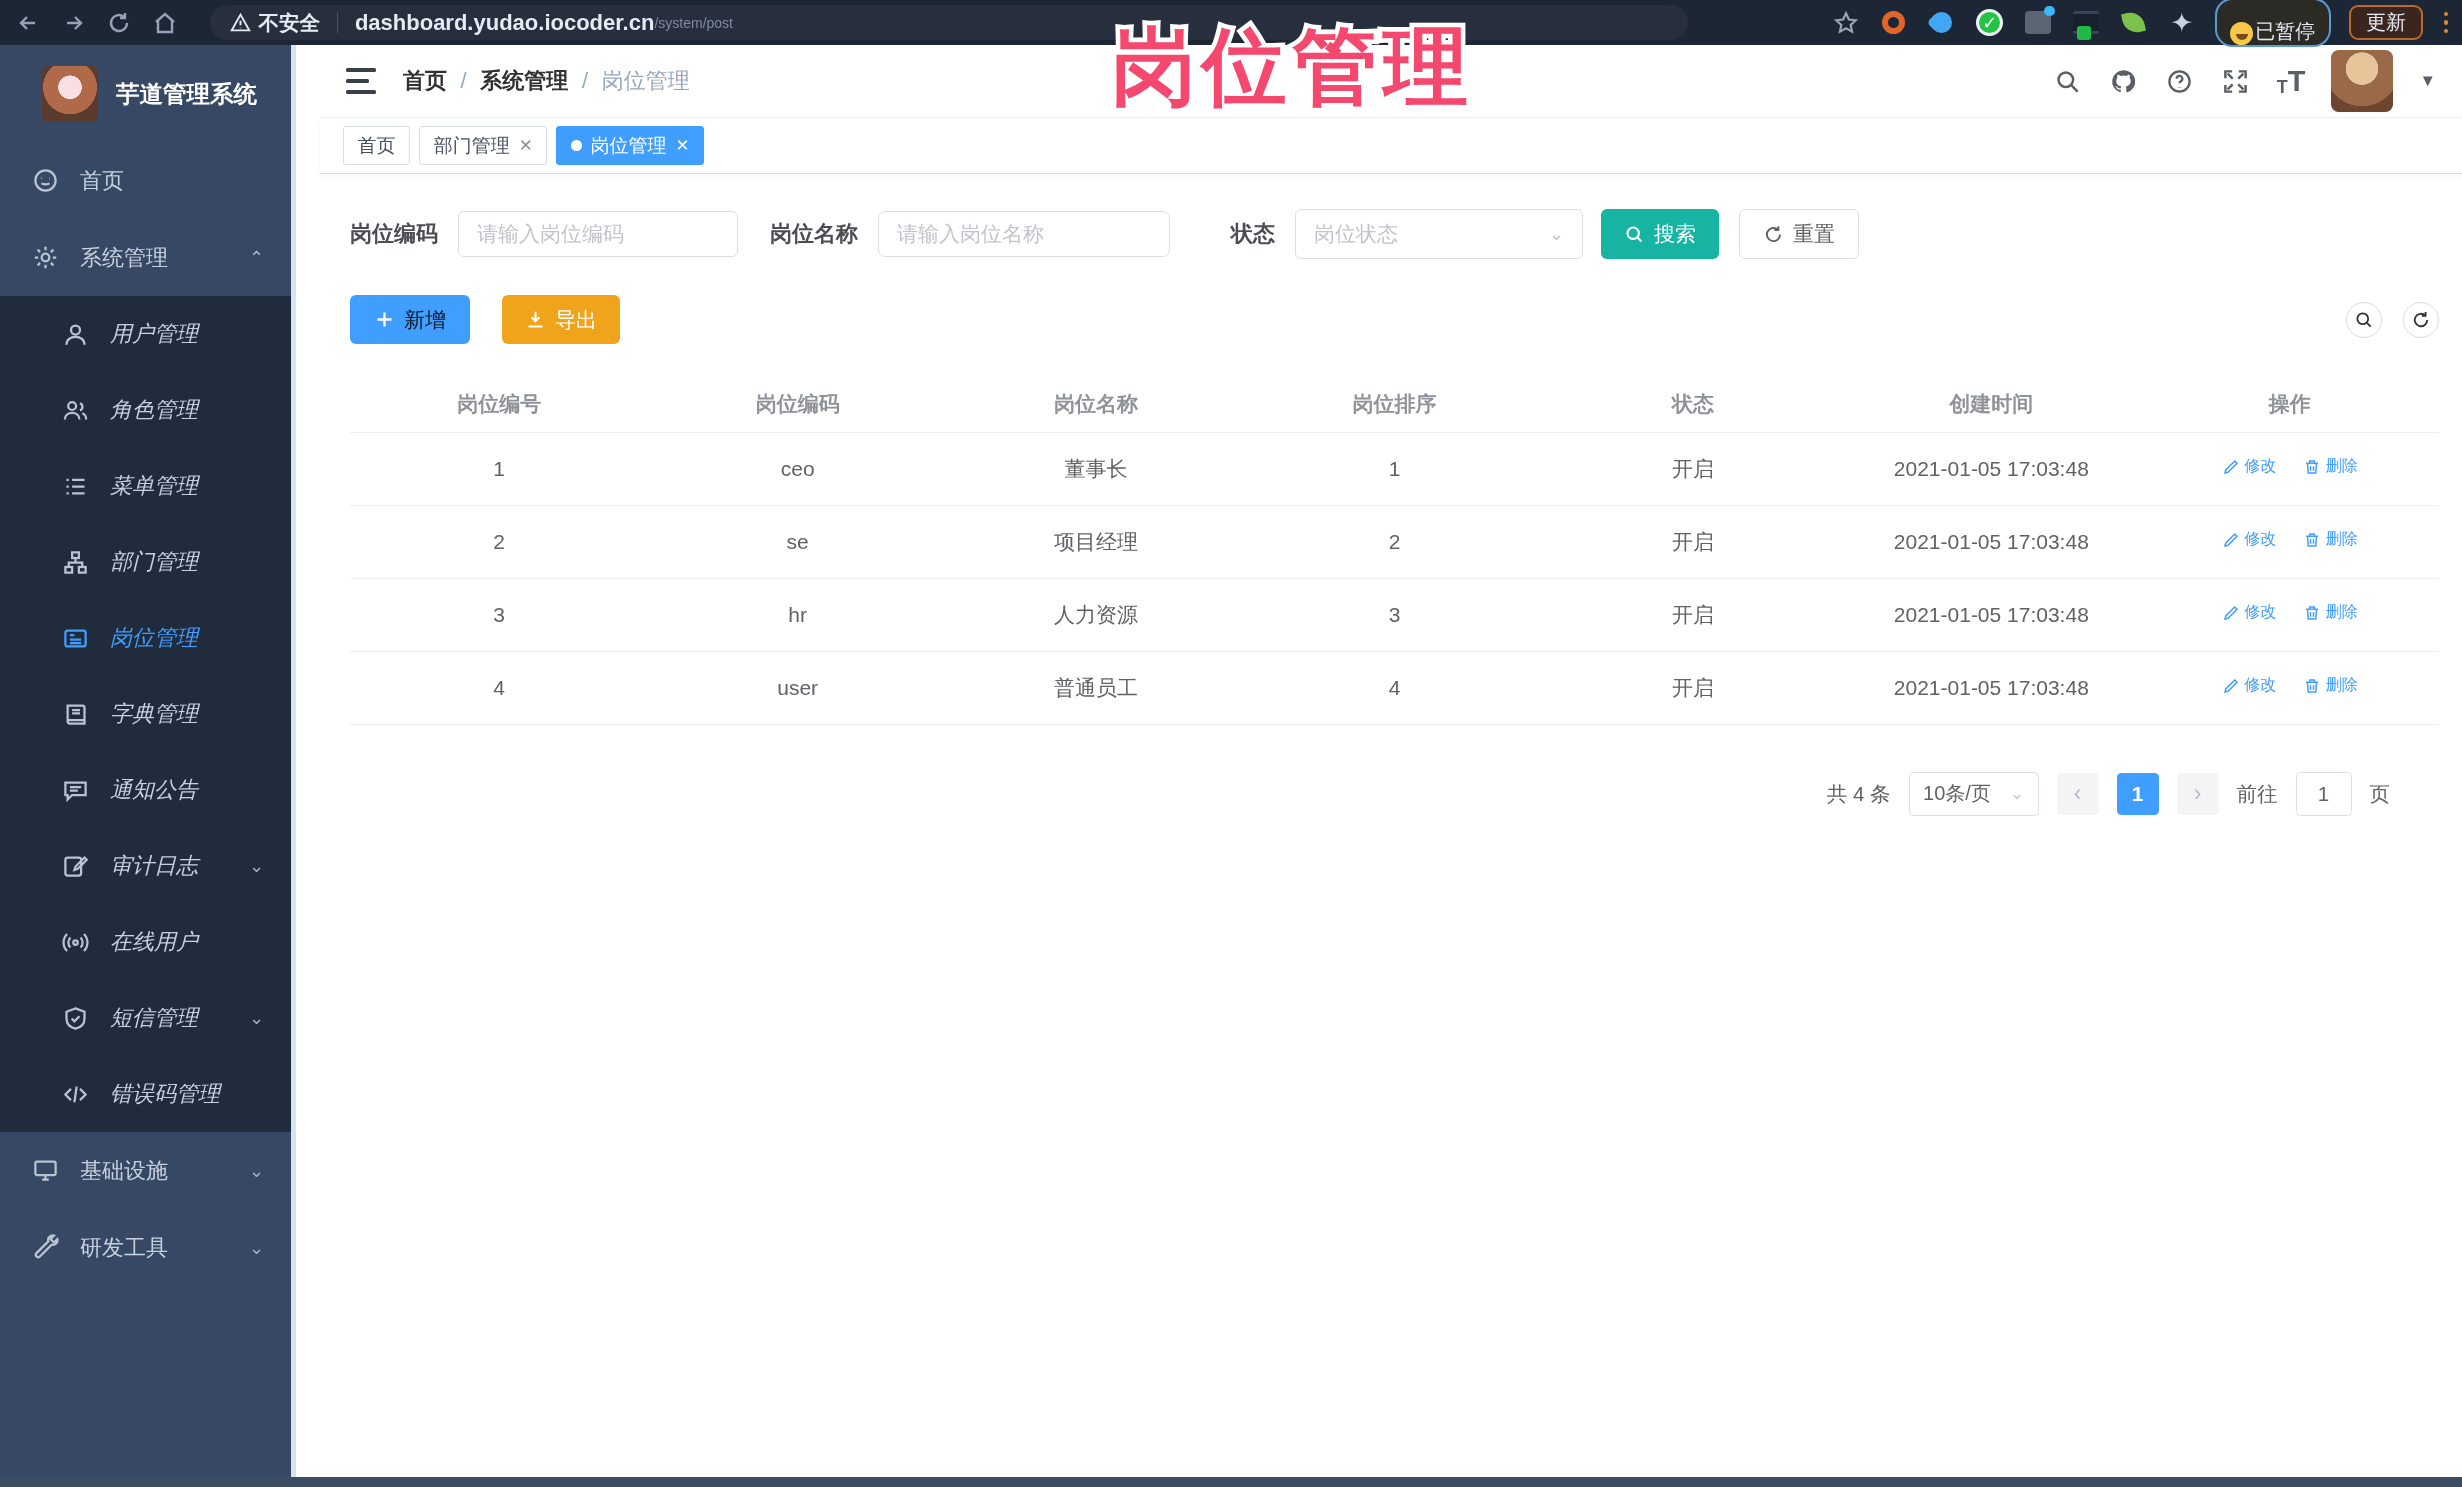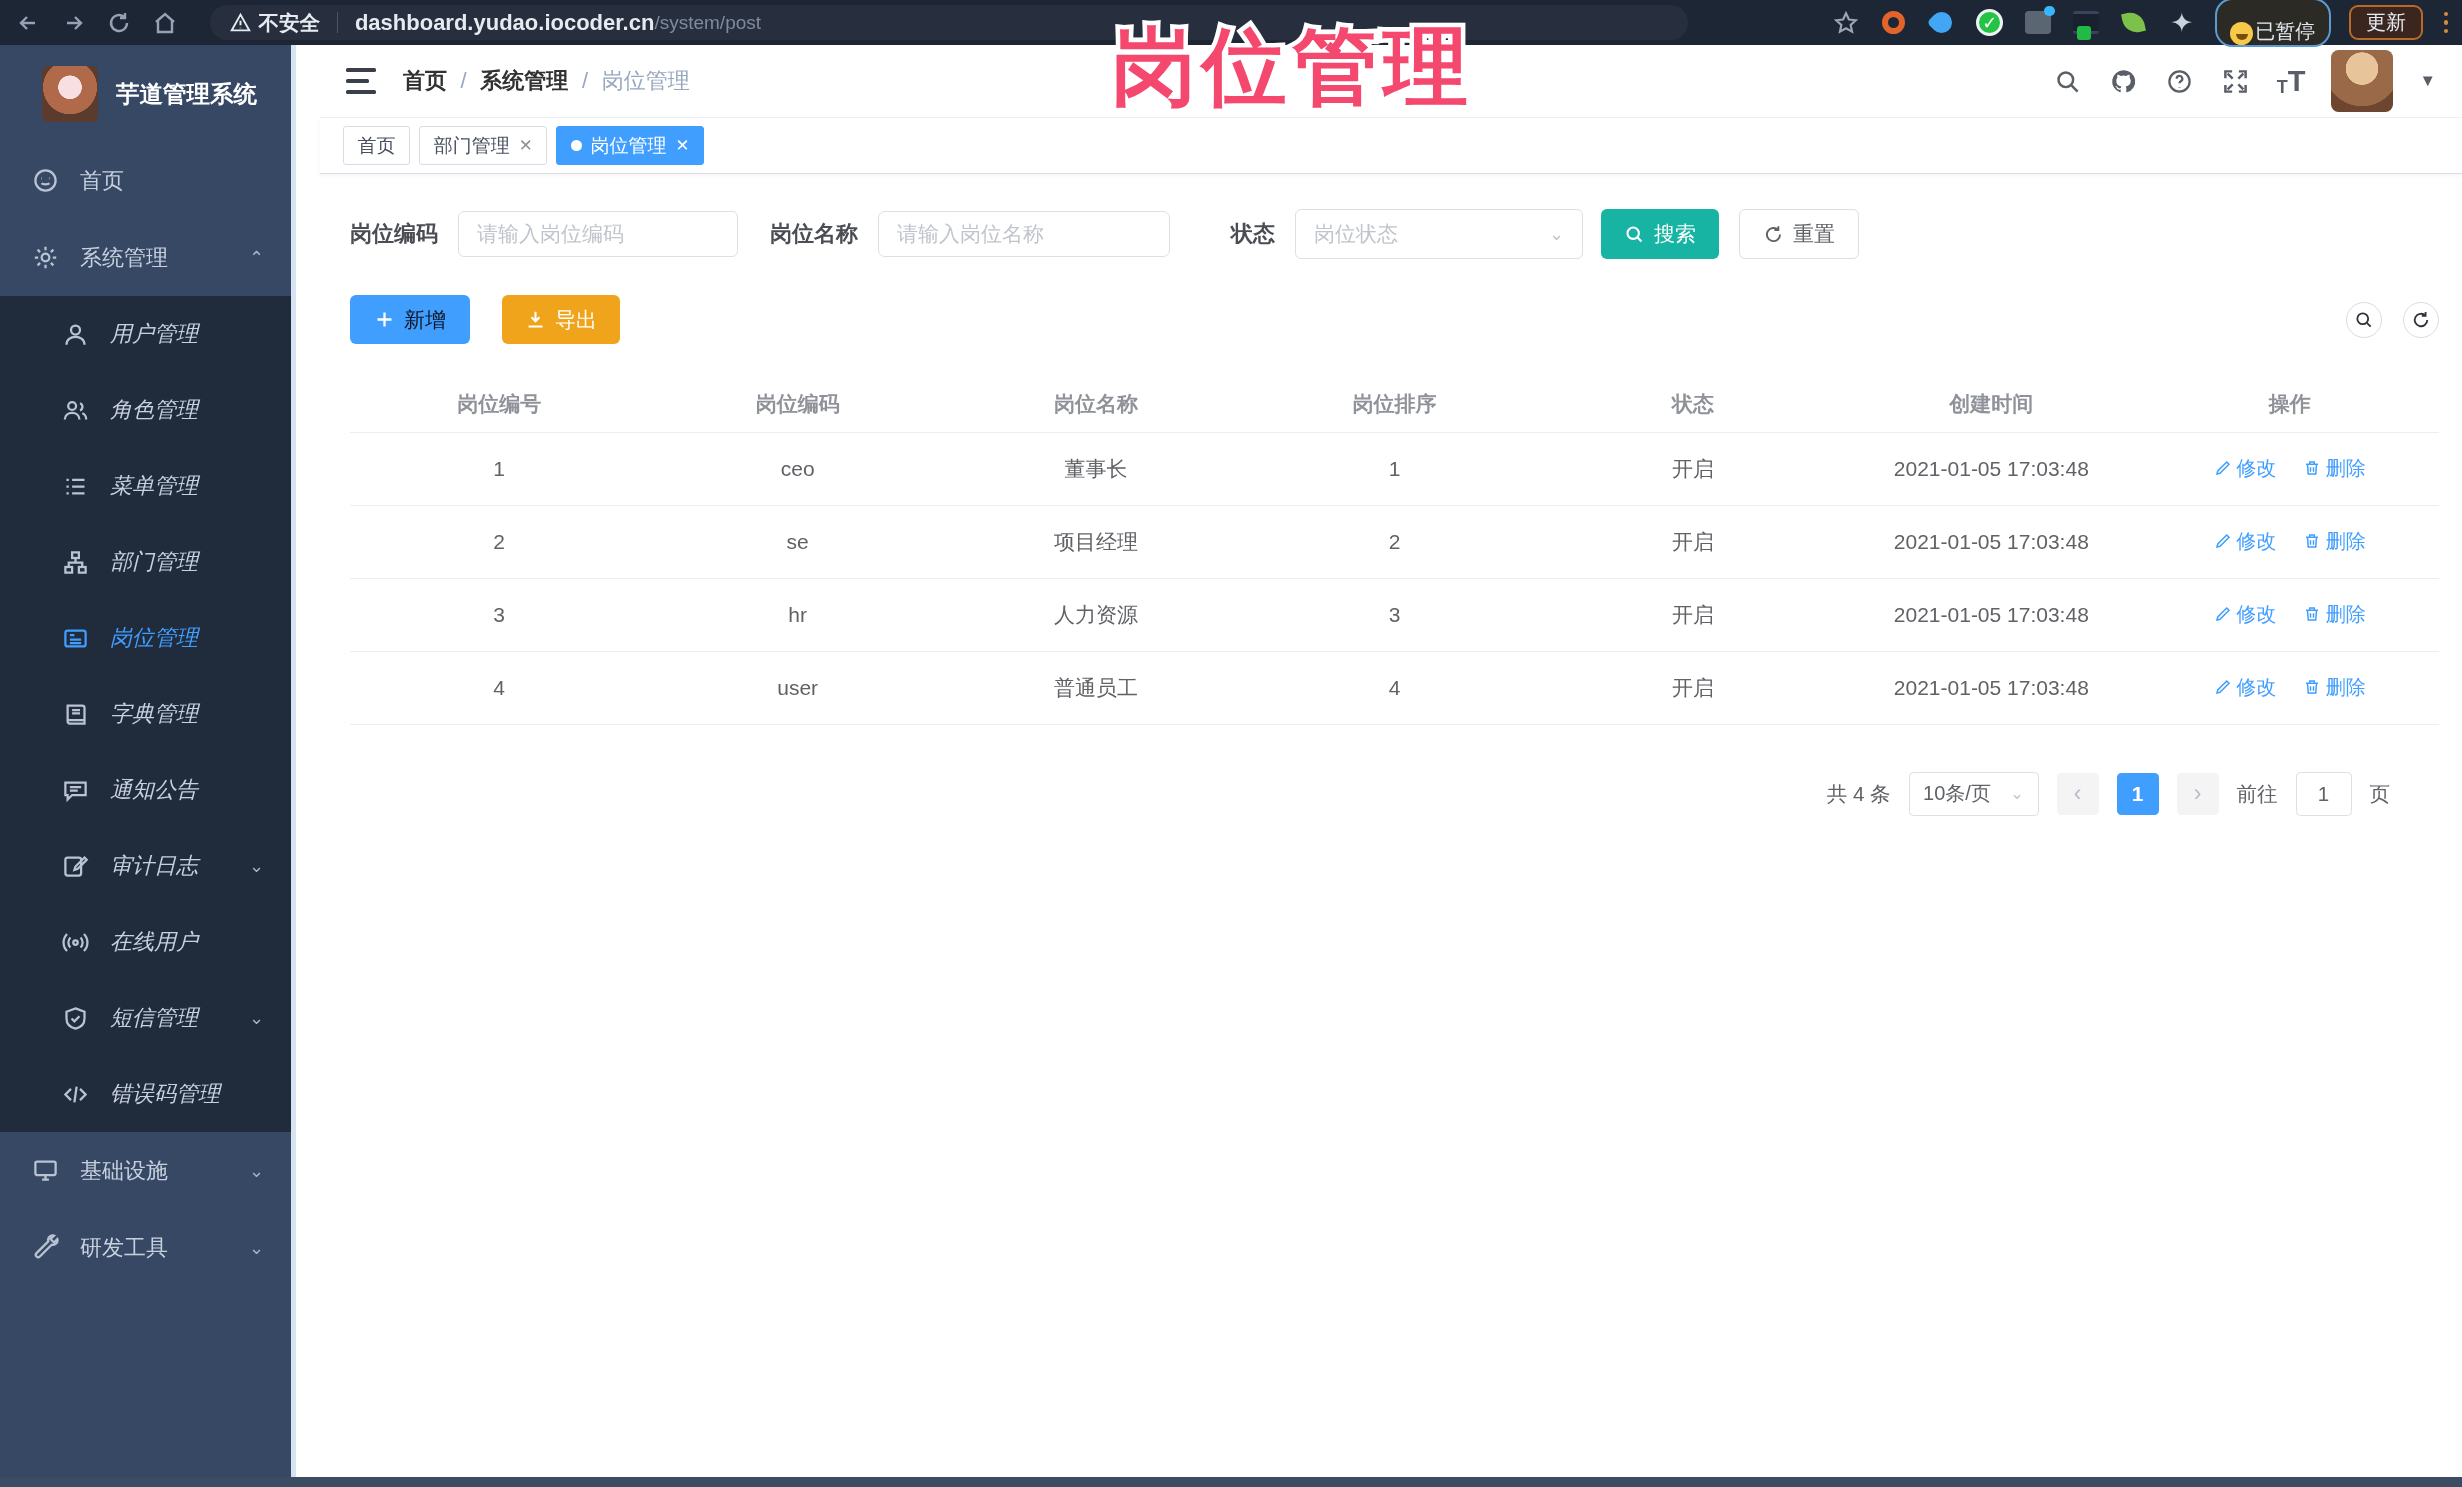--- a/index.html
+++ b/index.html
@@ -8,21 +8,21 @@
   .screen { position:relative; width:2462px; height:1488px; overflow:hidden; background:#fff; }
 
   
   .browser-bar { position:absolute; top:0; left:0; width:100%; height:45px; background:#1d2634; display:flex; align-items:center; padding:0 13.6px; z-index:5; }
   .nav-btn { width:29px; height:29px; display:flex; align-items:center; justify-content:center; color:#96a1b3; margin-right:16.7px; flex:0 0 auto; }
   .nav-btn svg { width:24px; height:24px; }
   .omnibox { height:35px; width:1478px; background:#272f3e; border-radius:17.4px; display:flex; align-items:center; padding:0 20px; margin-left:13.6px; flex:0 0 auto; }
   .omnibox .warn { display:flex; align-items:center; color:#e7ebf1; font-weight:700; font-size:20.5px; gap:7.6px; }
   .omnibox .divider { width:1.5px; height:21px; background:#4a5568; margin:0 16.7px; }
   .url-host { color:#e7ebf1; font-weight:700; font-size:22px; }
-  .url-path { color:#7e8a9d; font-size:19px; }
+  .url-path { color:#7e8a9d; font-size:14px; }
   .ext-area { margin-left:auto; display:flex; align-items:center; gap:18px; }
   .ext { width:30px; height:30px; display:flex; align-items:center; justify-content:center; flex:0 0 auto; }
   .ring { width:23px; height:23px; border:6.8px solid #e2642a; border-radius:50%; }
   .drop { width:21px; height:21px; background:#41a7f5; border-radius:50% 50% 50% 4.5px; transform:rotate(45deg); }
   .chk { width:27px; height:27px; background:#23c343; border-radius:50%; border:3px solid #eef2f5; color:#fff; font-size:18px; font-weight:700; display:flex; align-items:center; justify-content:center; }
   .cols { width:26px; height:23px; background:#5b6673; border-radius:3.8px; position:relative; }
   .cols:after { content:""; position:absolute; right:-3.8px; top:-5.3px; width:10.6px; height:10.6px; border-radius:50%; background:#38b6ff; }
   .bars { width:26px; height:23px; background:#19212e; border-radius:3px; position:relative; border-top:3.8px solid #39445a; border-bottom:3.8px solid #39445a; }
   .bars:after { content:""; position:absolute; left:4.5px; bottom:-9px; width:13.6px; height:13.6px; background:#21ba45; border-radius:3px; }
   .sprout { width:21px; height:21px; background:#7cc24a; border-radius:0 70% 0 70%; transform:rotate(-12deg); }
@@ -99,21 +99,21 @@
   .btn-add { background:#409eff; color:#0f172a; height:49px; padding:0 24px; }
   .btn-export { background:#efa41b; color:#fff; height:49px; padding:0 23px; margin-left:32px; }
   .toolbar .spacer { flex:1; }
   .circle-btn { width:36px; height:36px; border-radius:50%; border:1.5px solid #d9dce3; background:#fff; display:flex; align-items:center; justify-content:center; color:#30333a; margin-left:21px; }
   .circle-btn svg { width:20px; height:20px; }
 
   
   table { width:100%; border-collapse:collapse; margin-top:32px; table-layout:fixed; }
   th { height:56px; font-size:21px; font-weight:700; color:#8f9399; border-bottom:1.5px solid #ebeef5; text-align:center; }
   td { height:73px; font-size:21px; color:#606266; border-bottom:1.5px solid #ebeef5; text-align:center; }
-  .op-link { color:#409eff; font-size:20px; display:inline-flex; align-items:center; gap:4.5px; margin:0 10.6px; }
+  .op-link { color:#409eff; font-size:16px; display:inline-flex; align-items:center; gap:4.5px; margin:0 10.6px; }
   .op-link svg { width:18px; height:18px; }
 
   
   .pagination { margin-top:47px; display:flex; align-items:center; justify-content:flex-end; gap:18px; padding-right:49px; font-size:20.5px; color:#606266; }
   .pg-select { width:130px; height:44px; border:1.5px solid #dcdfe6; border-radius:4.5px; display:flex; align-items:center; padding:0 13.6px; color:#606266; font-size:20px; }
   .pg-select .sel-chev { margin-left:auto; color:#c0c4cc; font-size:16.7px; }
   .pg-sq { width:42px; height:42px; border-radius:4.5px; display:flex; align-items:center; justify-content:center; font-size:23px; }
   .pg-arrow { background:#f4f4f5; color:#b4bccc; }
   .pg-num { background:#409eff; color:#fff; font-weight:700; font-size:21px; }
   .goto-input { width:56px; height:44px; border:1.5px solid #dcdfe6; border-radius:4.5px; text-align:center; font-size:20.5px; color:#606266; font-family:inherit; }

